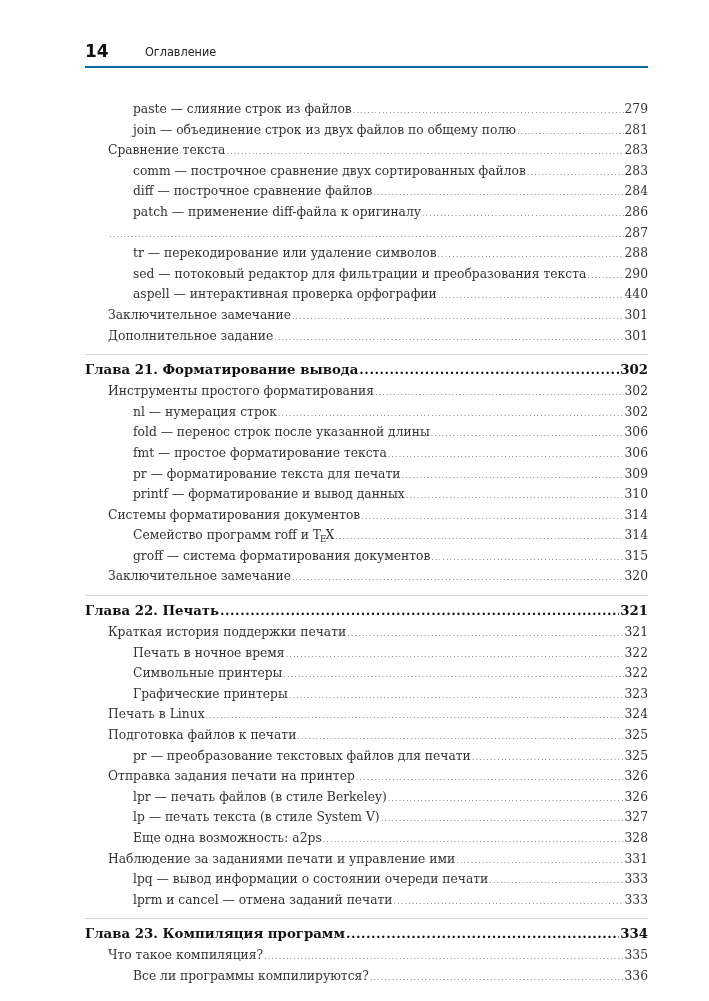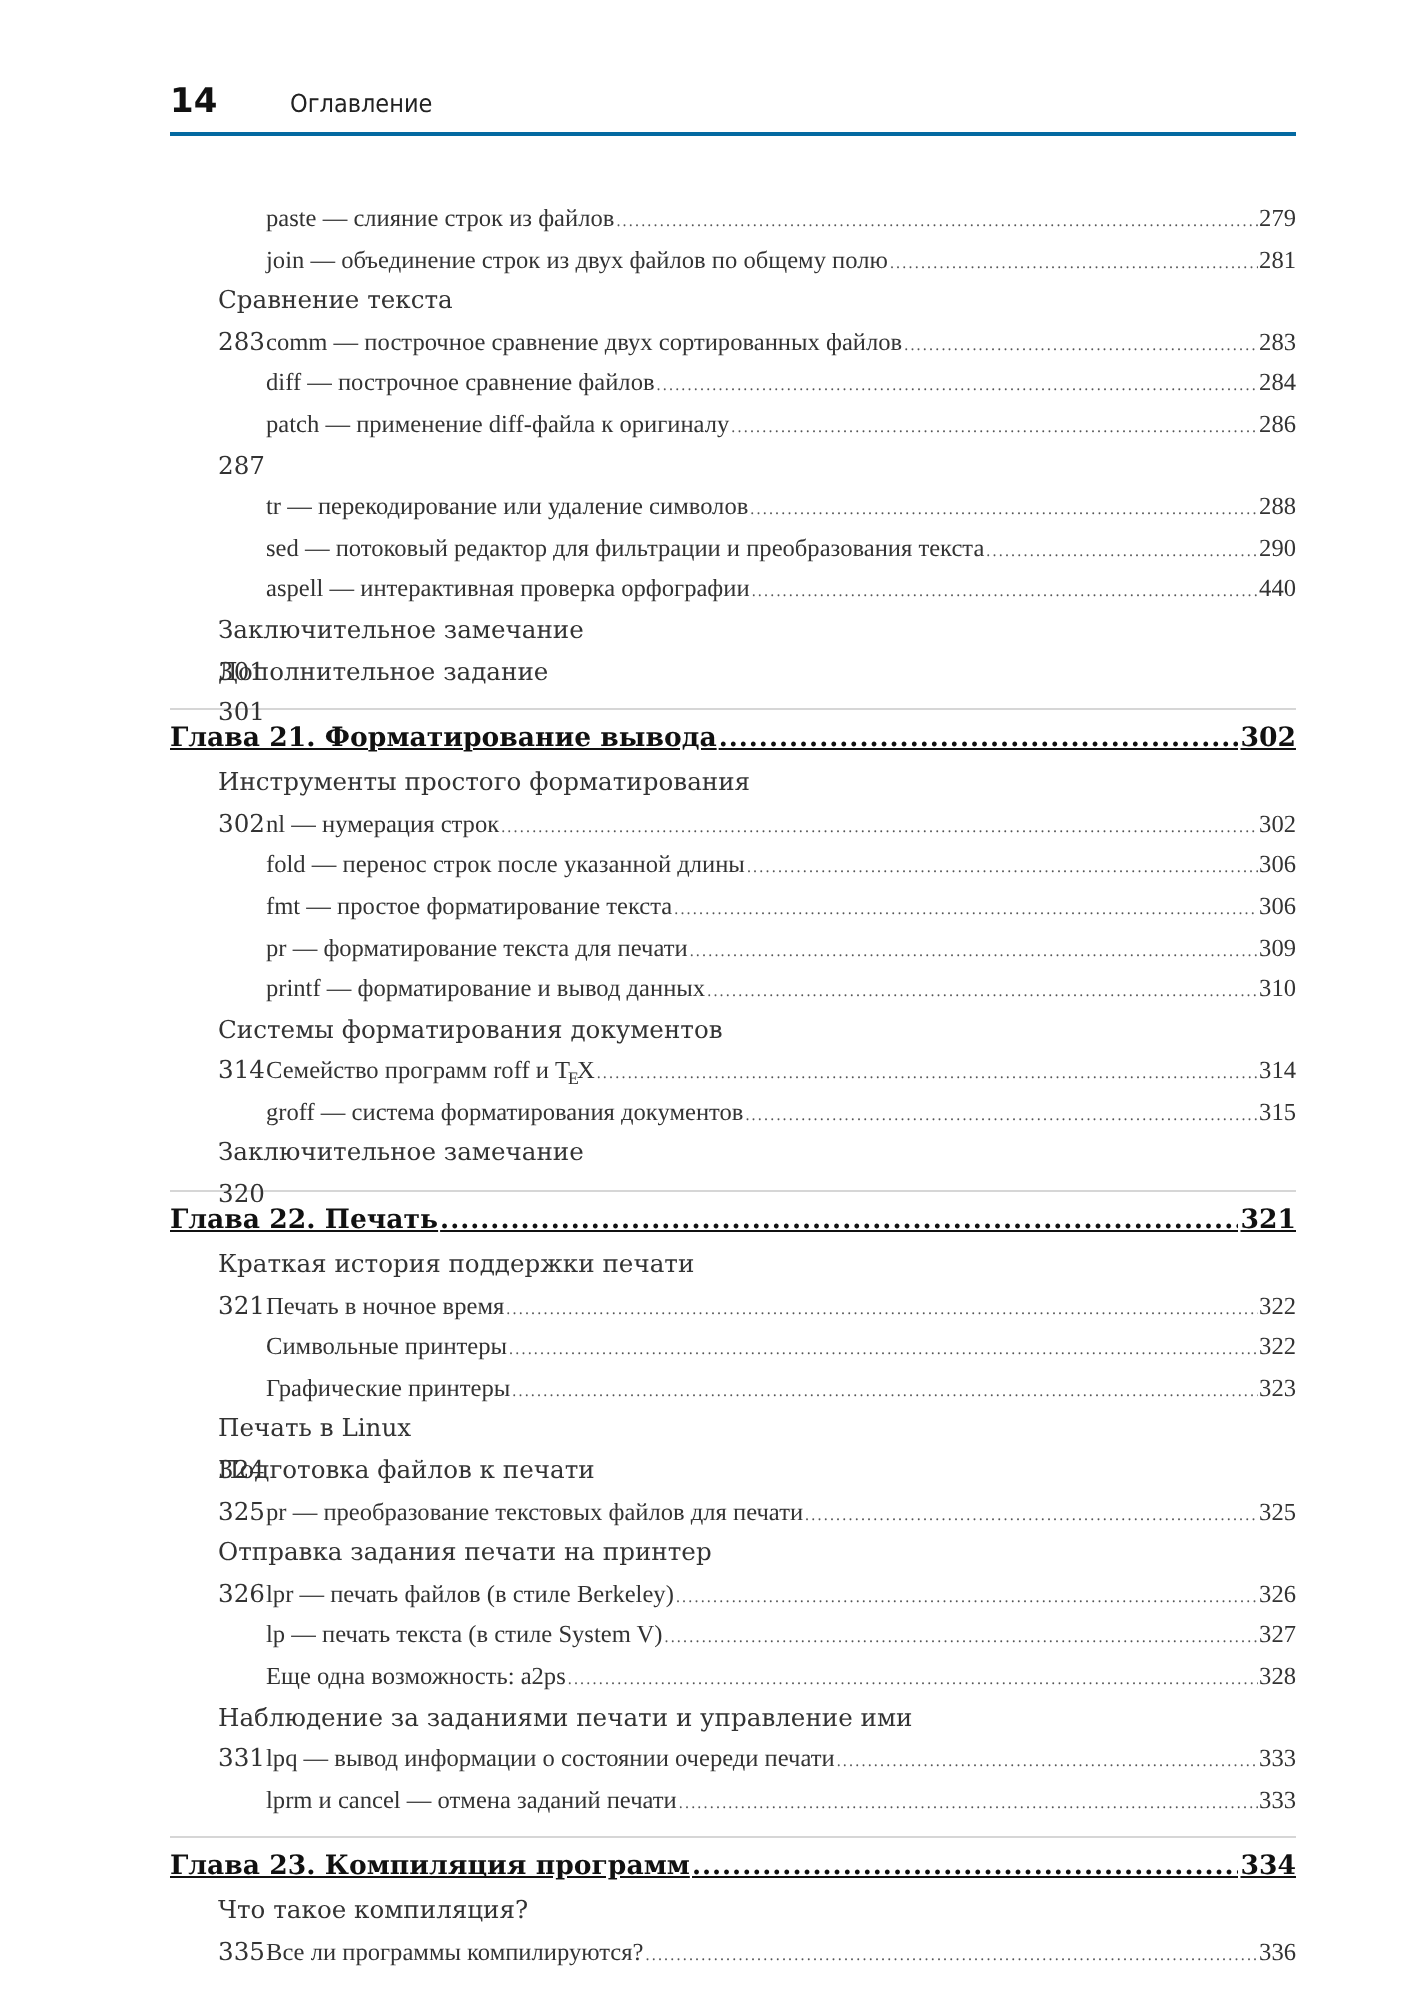--- a/index.html
+++ b/index.html
@@ -30,23 +30,23 @@
     }
     .row .t { flex: 0 0 auto; }
     .row .dots {
       flex: 1 1 auto; overflow: hidden; margin: 0 1px; color: #555;
       font-size: 8px; letter-spacing: 1.1px;
     }
     .row .dots::before {
       content: "................................................................................................................................................................................................................................................";
     }
     .row .p { flex: 0 0 auto; text-align: left; }
-    .lvl1 { padding-left: 0; text-decoration: underline; }
-    .lvl2 { padding-left: 23px; flex-direction: column; }
-    .lvl3 { padding-left: 48px; font-family: Liberation Serif, serif; }
+    .lvl1 { padding-left: 0; }
+    .lvl2 { padding-left: 23px; }
+    .lvl3 { padding-left: 48px; }
     .chapter {
       font-weight: bold; color: #111; font-size: 13.3px;
       border-top: 1px solid #d6d6d6; margin-top: 8px; padding-top: 4px; height: 22px; line-height: 22px;
     }
     .chapter .dots { font-size: 13px; letter-spacing: 0.5px; color: #111; }
     .sub { font-size: 0.72em; vertical-align: -3px; margin-left: -1px; margin-right: -1px; }
   </style>
 </head>
 <body>
 

